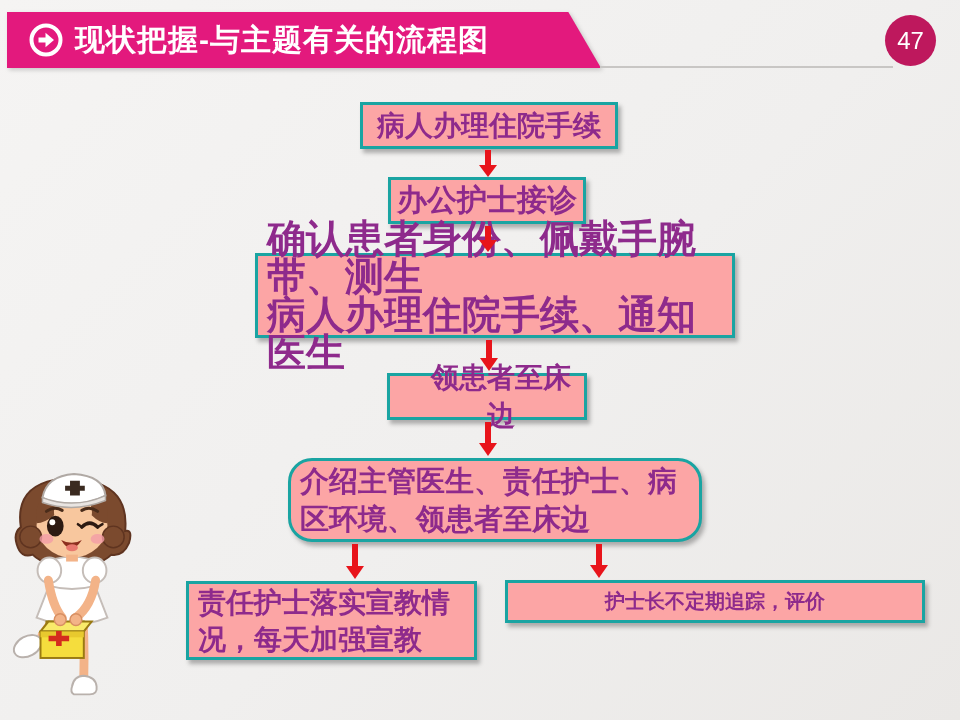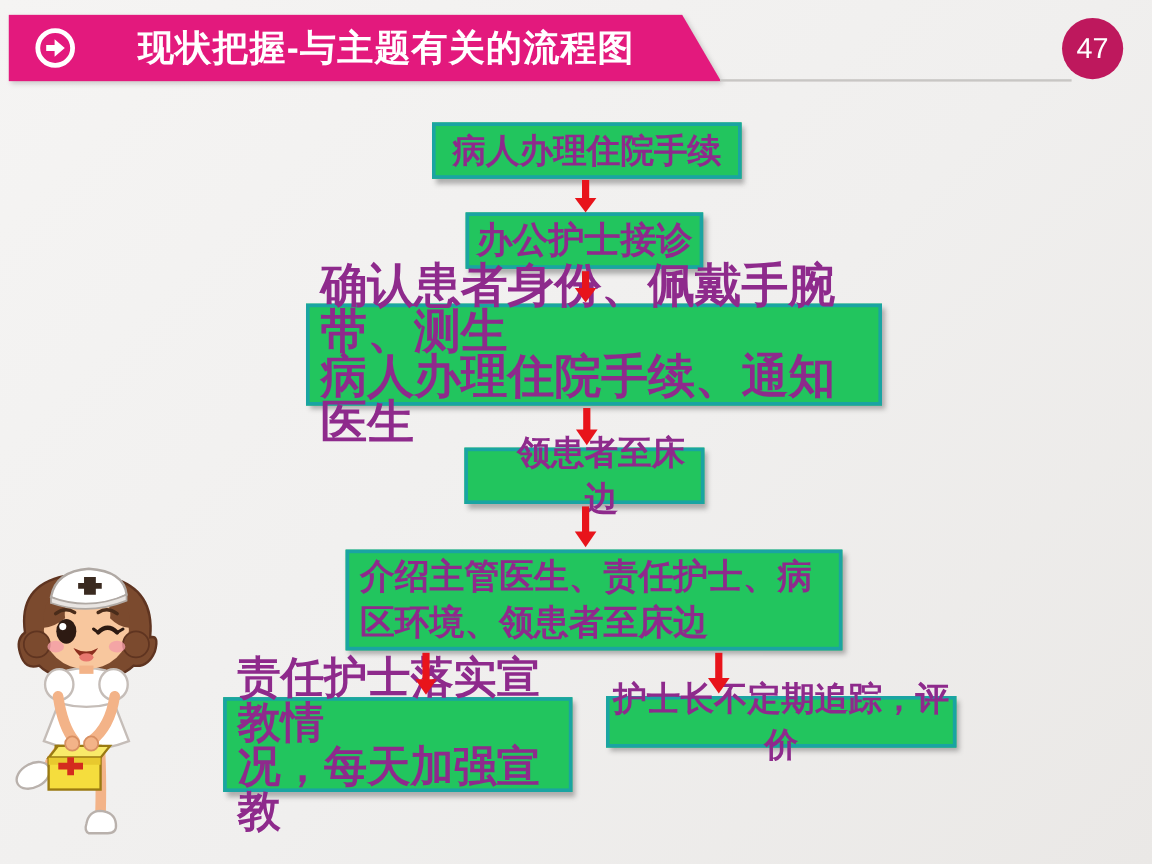--- a/index.html
+++ b/index.html
@@ -13,60 +13,60 @@
 
   
   .banner-wrap {
     position: absolute; left: 7px; top: 12px; width: 594px; height: 56px;
     filter: drop-shadow(2px 2px 2px rgba(0,0,0,0.18));
   }
   .banner {
     width: 100%; height: 100%;
     background: #e3197d;
     clip-path: polygon(0 0, 94.5% 0, 100% 100%, 0 100%);
-    display: flex; align-items: center; padding-left: 22px; gap: 40px;
+    display: flex; align-items: center; padding-left: 22px;
   }
   .banner-icon { width: 34px; height: 34px; flex: 0 0 auto; }
   .banner-title {
     color: #ffffff; font-size: 30px; font-weight: bold;
     margin-left: 12px; letter-spacing: 1px; white-space: nowrap;
   }
   .header-line {
     position: absolute; left: 600px; top: 66px; width: 293px; height: 2px;
     background: #c8c6c4;
   }
   .page-badge {
     position: absolute; left: 885px; top: 15px; width: 51px; height: 51px;
     border-radius: 50%; background: #be185d;
     color: #ffffff; font-size: 24px;
     display: flex; align-items: center; justify-content: center;
   }
 
   
   .flowbox {
     position: absolute;
-    background: #22c55e;
+    background: #fca5a5;
     border: 3px solid #1aa4a2;
     box-shadow: 3px 4px 4px rgba(90,90,90,0.45);
     color: #8e2a8c;
     font-family: "Liberation Serif", serif;
     font-weight: bold;
     display: flex; flex-direction: column; justify-content: center;
   }
   .flowbox .line { width: 100%; }
   .flowbox.center { text-align: center; }
   .flowbox.left { text-align: left; padding-left: 9px; padding-right: 4px; }
 
   .b1 { left: 360px; top: 102px; width: 258px; height: 47px; font-size: 28px; }
   .b2 { left: 388px; top: 177px; width: 198px; height: 47px; font-size: 30px; }
   .b3 { left: 255px; top: 253px; width: 480px; height: 85px; font-size: 39px; line-height: 38px; }
   .b4 { left: 387px; top: 373px; width: 200px; height: 47px; font-size: 28px; padding-left: 28px; }
-  .b5 { left: 288px; top: 458px; width: 414px; height: 84px; font-size: 29px; line-height: 38px; }
-  .b6 { left: 186px; top: 581px; width: 291px; height: 79px; font-size: 36px; line-height: 37px; }
-  .b7 { left: 505px; top: 580px; width: 292px; height: 43px; font-size: 28px; }
+  .b5 { left: 288px; top: 458px; width: 414px; height: 84px; font-size: 29px; line-height: 38px; border-radius: 24px; }
+  .b6 { left: 186px; top: 581px; width: 291px; height: 79px; font-size: 28px; line-height: 37px; }
+  .b7 { left: 505px; top: 580px; width: 420px; height: 43px; font-size: 20px; }
 
   .arrows, .nurse { position: absolute; pointer-events: none; }
   .arrows { left: 0; top: 0; width: 960px; height: 720px; }
   .nurse { left: 2px; top: 472px; width: 140px; height: 246px; }
 </style>
 </head>
 <body>
 
 <div class="slide">
 

